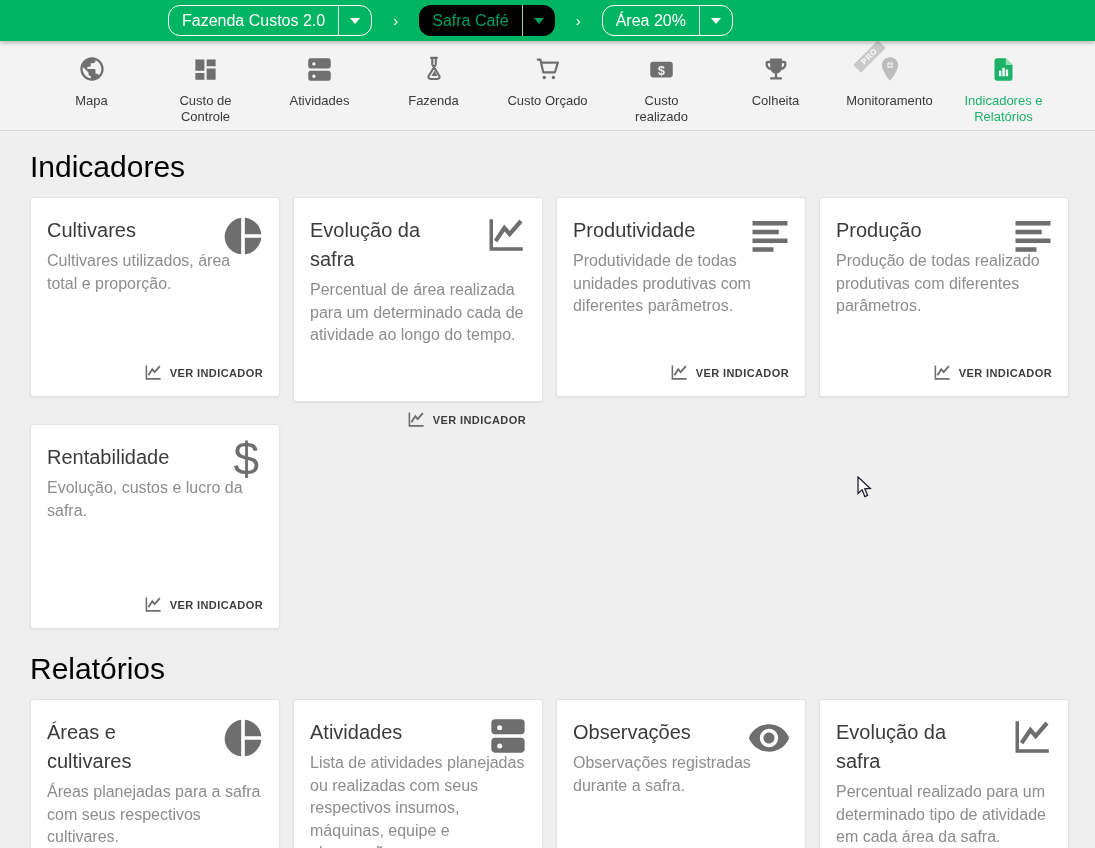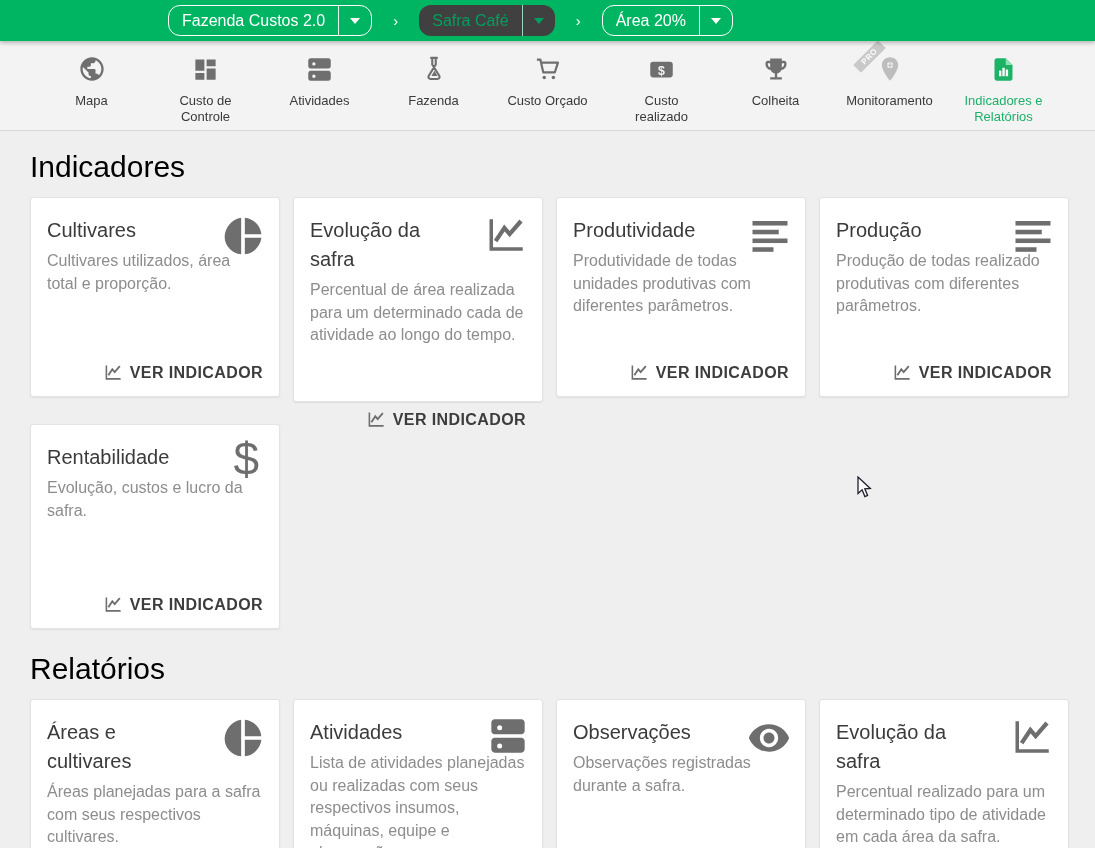--- a/index.html
+++ b/index.html
@@ -7,21 +7,21 @@
     font-family:"Liberation Sans", sans-serif; background:#efefef; }
 
   
   .topbar { height:41px; background:#00b562; display:flex; align-items:center;
     padding-left:168px; box-shadow:0 2px 4px rgba(0,0,0,.25); position:relative; z-index:5; }
   .chip { display:flex; align-items:stretch; height:31px; border:1px solid #fff;
     border-radius:12px; color:#fff; font-size:16px; cursor:pointer; }
   .chip .lbl { display:flex; align-items:center; padding:0 13px; white-space:nowrap; }
   .chip .arr { display:flex; align-items:center; justify-content:center; width:33px;
     border-left:1px solid rgba(255,255,255,.9); }
-  .chip.lite { background:#404040; border:none; color:#009f60; }
+  .chip.lite { background:#000000; border:none; color:#009f60; }
   .chip.lite .arr { border-left:1px solid #9fd4ba; }
   .caret { width:0; height:0; border-left:5px solid transparent; border-right:5px solid transparent;
     border-top:6px solid currentColor; }
   .crumb-sep { color:#fff; font-size:15px; margin:0 21px; }
 
   
   .navbar { height:90px; background:#f3f3f3; border-bottom:1px solid #d9d9d9;
     display:flex; justify-content:center; align-items:flex-start; gap:26px; padding-top:11px; }
   .nav-item { display:flex; flex-direction:column; align-items:center; width:88px;
     cursor:pointer; color:#3a3a3a; position:relative; }
@@ -38,21 +38,21 @@
   .content { padding:0 26px 0 30px; }
   .sec-title { font-size:30px; color:#000000; margin:19px 0 13px; font-weight:400; }
   .grid { display:flex; flex-wrap:wrap; gap:22px 13px; align-items:flex-start; }
   .card { width:250px; height:200px; background:#fff; border:1px solid #e3e3e3;
     border-radius:3px; box-shadow:0 1px 2px rgba(0,0,0,.07); position:relative; padding:18px 16px; }
   .card.h205 { height:205px; }
   .card-title { font-size:20px; color:#3b3b3b; line-height:29px; padding-right:62px; margin-bottom:5px; }
   .card-desc { font-size:16px; color:#8d8d8d; line-height:22.5px; }
   .card-ico { position:absolute; top:16px; right:14px; color:#6e6e6e; }
   .card-foot { position:absolute; right:16px; display:flex; align-items:center; gap:7px;
-    font-size:16px; font-weight:bold; color:#3d3d3d; letter-spacing:.4px; cursor:pointer; }
+    font-size:11px; font-weight:bold; color:#3d3d3d; letter-spacing:.4px; cursor:pointer; }
   .card-foot svg { color:#6e6e6e; }
   .fb14 { bottom:14px; } .fbm26 { bottom:-28px; }
 
   .cursor { position:absolute; left:856px; top:476px; z-index:50; pointer-events:none; }
 </style>
 </head>
 <body>
 
 <svg width="0" height="0" style="position:absolute">
   <defs>

